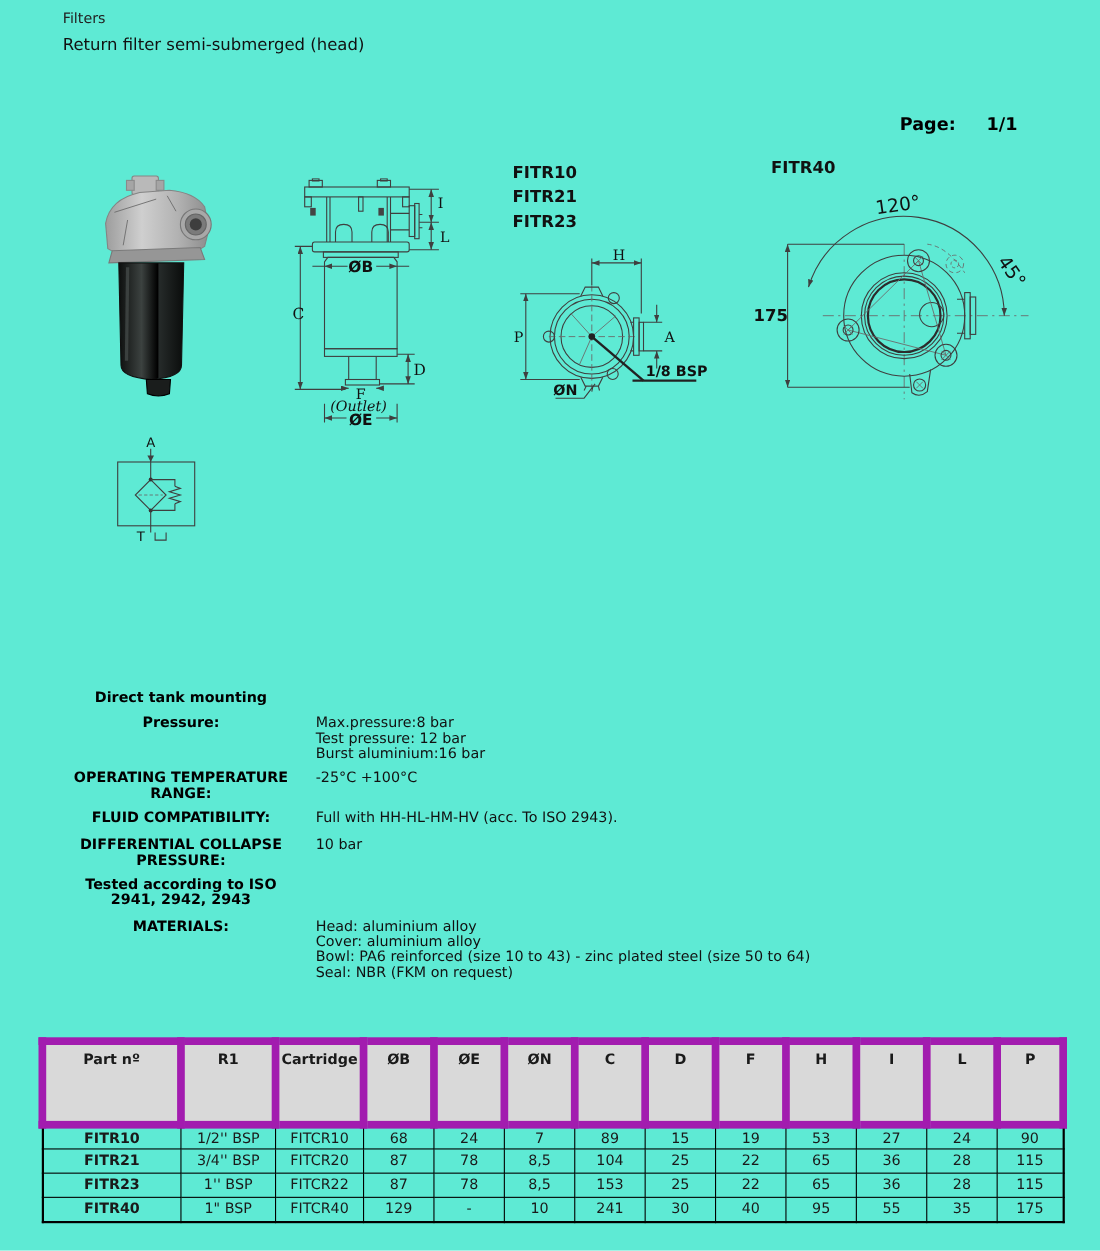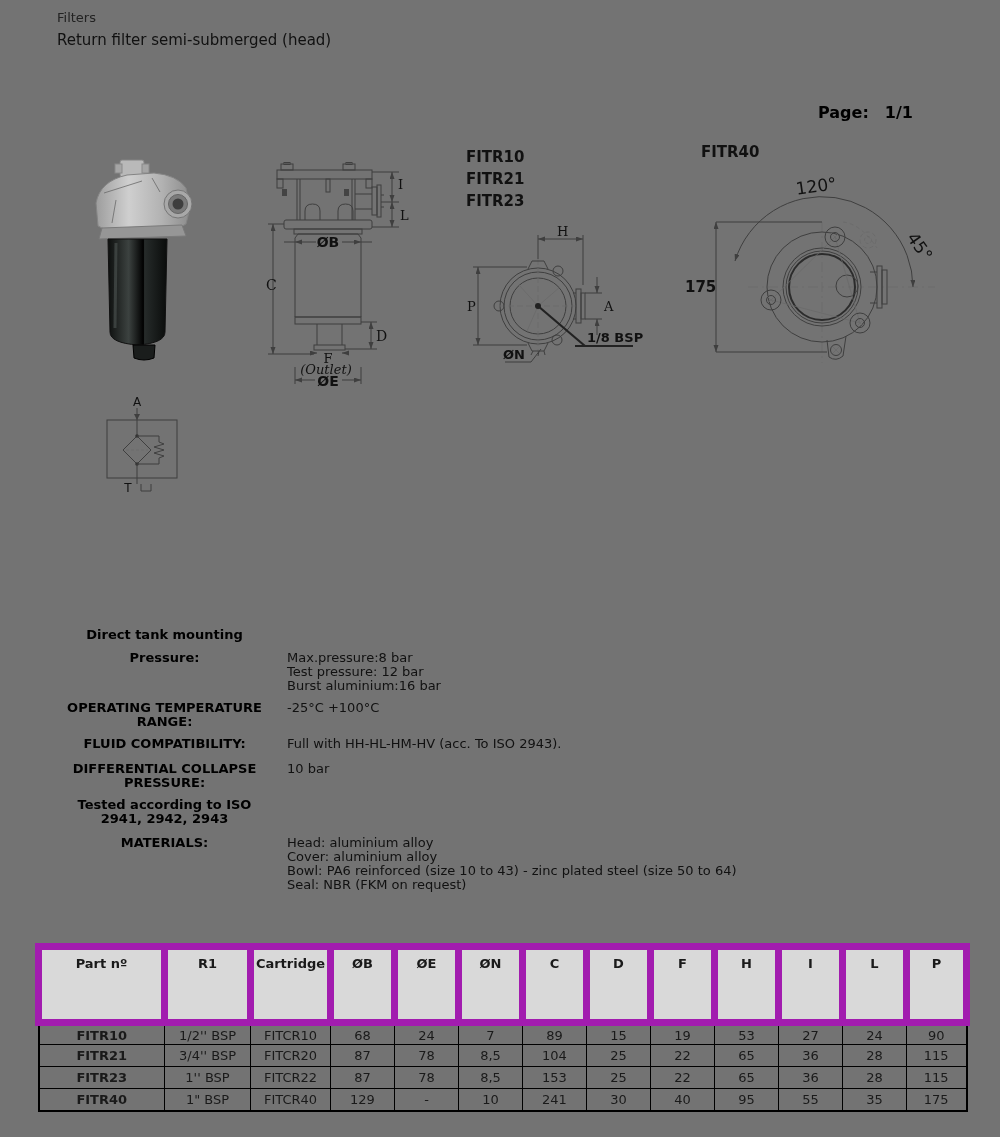--- a/index.html
+++ b/index.html
@@ -1,21 +1,21 @@
 <!DOCTYPE html>
 <html><head>
 <meta charset="utf-8">
 <style>
   html,body{margin:0;padding:0;background:#fff;}
   body{font-family:"DejaVu Sans","Liberation Sans",sans-serif;color:#1a1a1a;}
-  .page{position:relative;width:1000px;height:1137px;background:#737373;overflow:hidden;}
+  .page{position:relative;width:1000px;height:1137px;background:#5eead4;overflow:hidden;}
 
   .hdr-breadcrumb{position:absolute;left:57px;top:10px;font-size:13px;color:#222;}
   .hdr-title{position:absolute;left:57px;top:31px;font-size:15px;color:#111;}
-  .page-indicator{position:absolute;left:818px;top:103px;font-size:16px;font-weight:bold;color:#000;display:flex;gap:16px;}
+  .page-indicator{position:absolute;left:818px;top:103px;font-size:16px;font-weight:bold;color:#000;display:flex;gap:28px;}
 
   .fig{position:absolute;}
   .variant-labels{position:absolute;left:466px;top:146px;font-size:15px;font-weight:bold;line-height:22px;color:#111;}
   .fitr40-title{position:absolute;left:701px;top:143px;font-size:15px;font-weight:bold;color:#111;}
 
   .specs{position:absolute;left:57px;top:0;width:900px;font-size:13px;line-height:14px;}
   .spec-row{position:absolute;left:0;width:900px;}
   .spec-label{position:absolute;left:0;top:0;width:215px;text-align:center;font-weight:bold;color:#000;}
   .spec-value{position:absolute;left:230px;top:0;width:660px;color:#111;}
 

